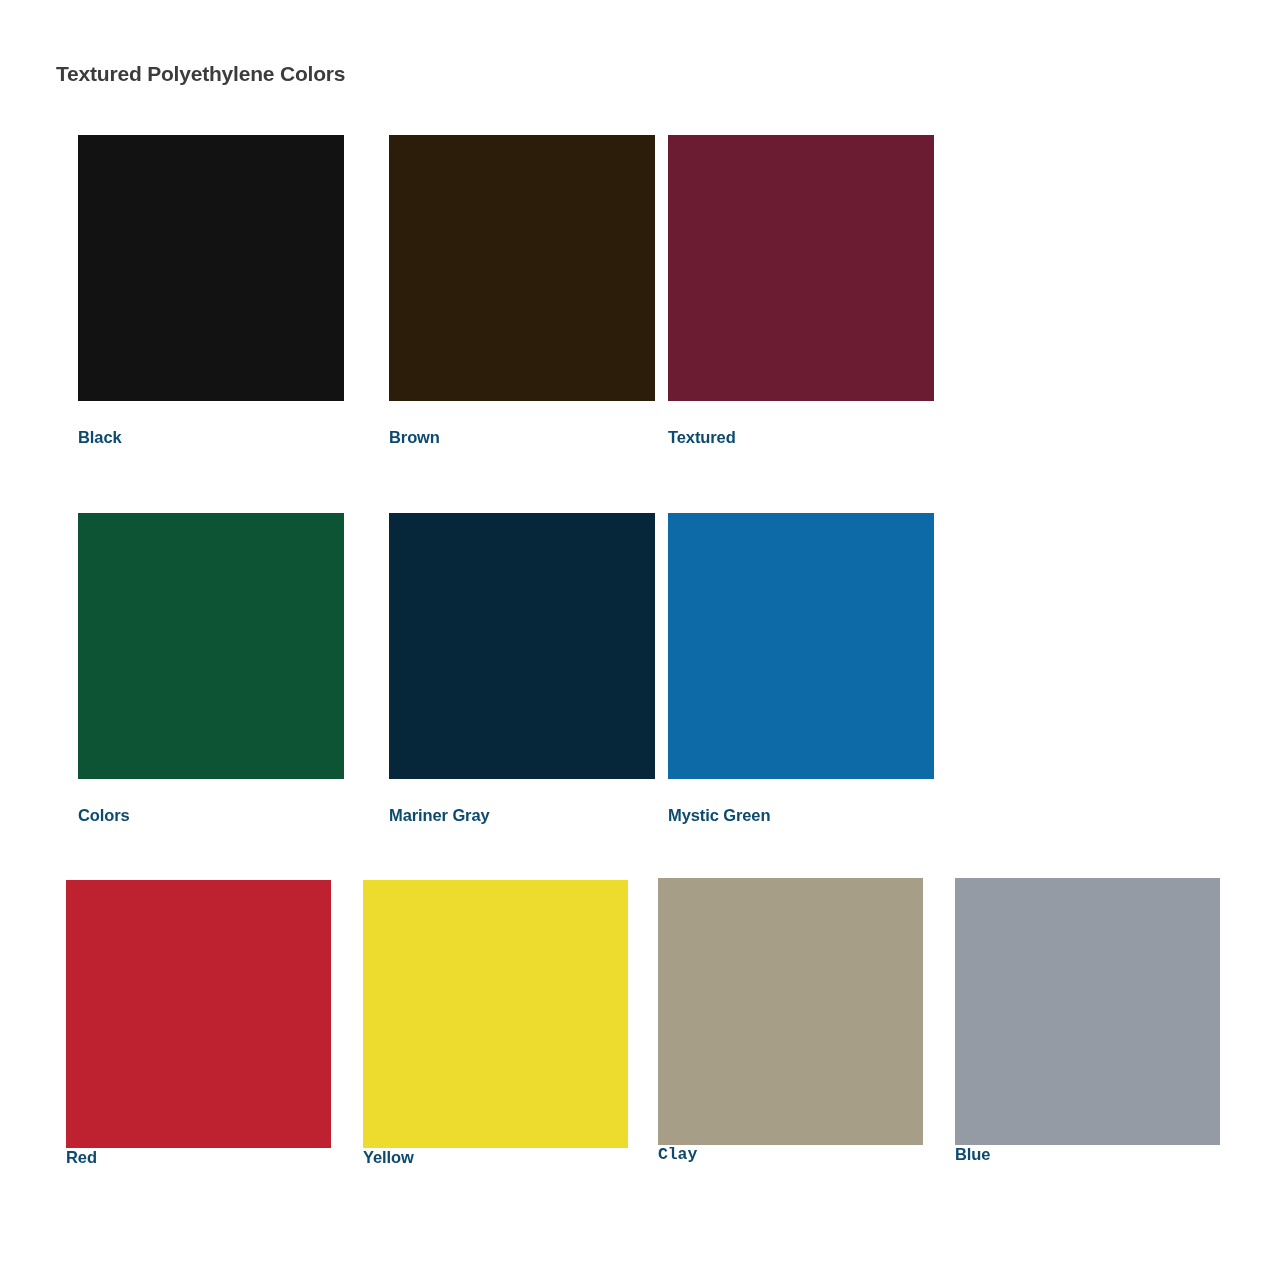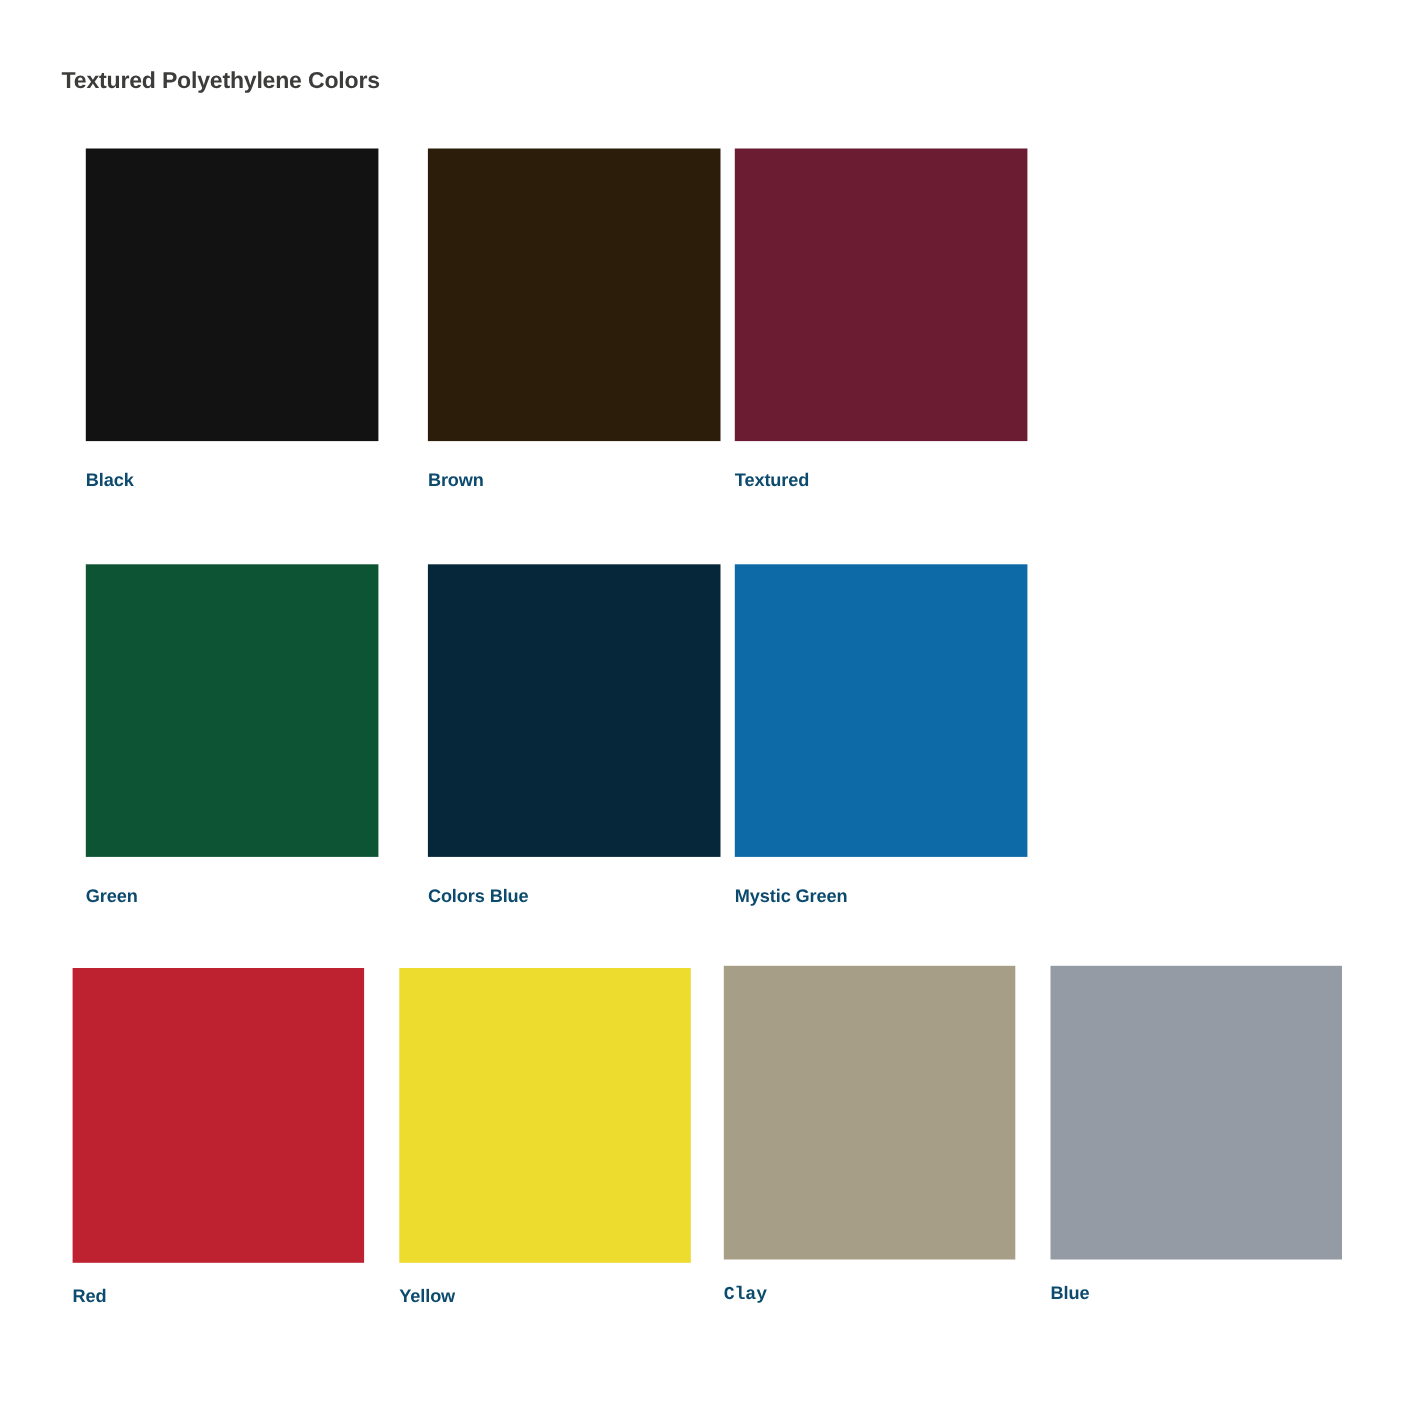--- a/index.html
+++ b/index.html
@@ -67,21 +67,21 @@
     margin-top: 27px;
   }
   .row-1 .col-0, .row-2 .col-0 { left: 78px; }
   .row-1 .col-1, .row-2 .col-1 { left: 373px; margin-left: 16px; }
   .row-1 .col-2, .row-2 .col-2 { left: 668px; }
 
   
   .row-3 { top: 878px; }
   .row-3 .swatch-cell { width: 265px; }
   .row-3 .swatch-chip { height: 268px; }
-  .row-3 .swatch-label { margin-top: 22px; }
+  .row-3 .swatch-label { }
   .row-3 .col-0 { left: 66px;  top: 2px; }
   .row-3 .col-1 { left: 363px; top: 2px; }
   .row-3 .col-2 { left: 658px; top: 0px; font-family: Liberation Mono, monospace; }
   .row-3 .col-3 { left: 955px; top: 0px; }
   .row-3 .col-2 .swatch-chip,
   .row-3 .col-3 .swatch-chip { height: 267px; }
 </style>
 </head>
 <body>
 
@@ -100,25 +100,25 @@
     </div>
     <div class="swatch-cell col-2">
       <span class="swatch-chip" style="background-color: rgb(107, 27, 50);"></span>
       <span class="swatch-label">Textured</span>
     </div>
   </div>
 
   <div class="swatch-row row-2">
     <div class="swatch-cell col-0">
       <span class="swatch-chip" style="background-color: rgb(13, 84, 52);"></span>
-      <span class="swatch-label">Green</span>
+      <span class="swatch-label">Colors</span>
     </div>
     <div class="swatch-cell col-1">
       <span class="swatch-chip" style="background-color: rgb(6, 39, 57);"></span>
-      <span class="swatch-label">Colors Blue</span>
+      <span class="swatch-label">Mariner Gray</span>
     </div>
     <div class="swatch-cell col-2">
       <span class="swatch-chip" style="background-color: rgb(13, 106, 166);"></span>
       <span class="swatch-label">Mystic Green</span>
     </div>
   </div>
 
   <div class="swatch-row row-3">
     <div class="swatch-cell col-0">
       <span class="swatch-chip" style="background-color: rgb(190, 34, 48);"></span>

